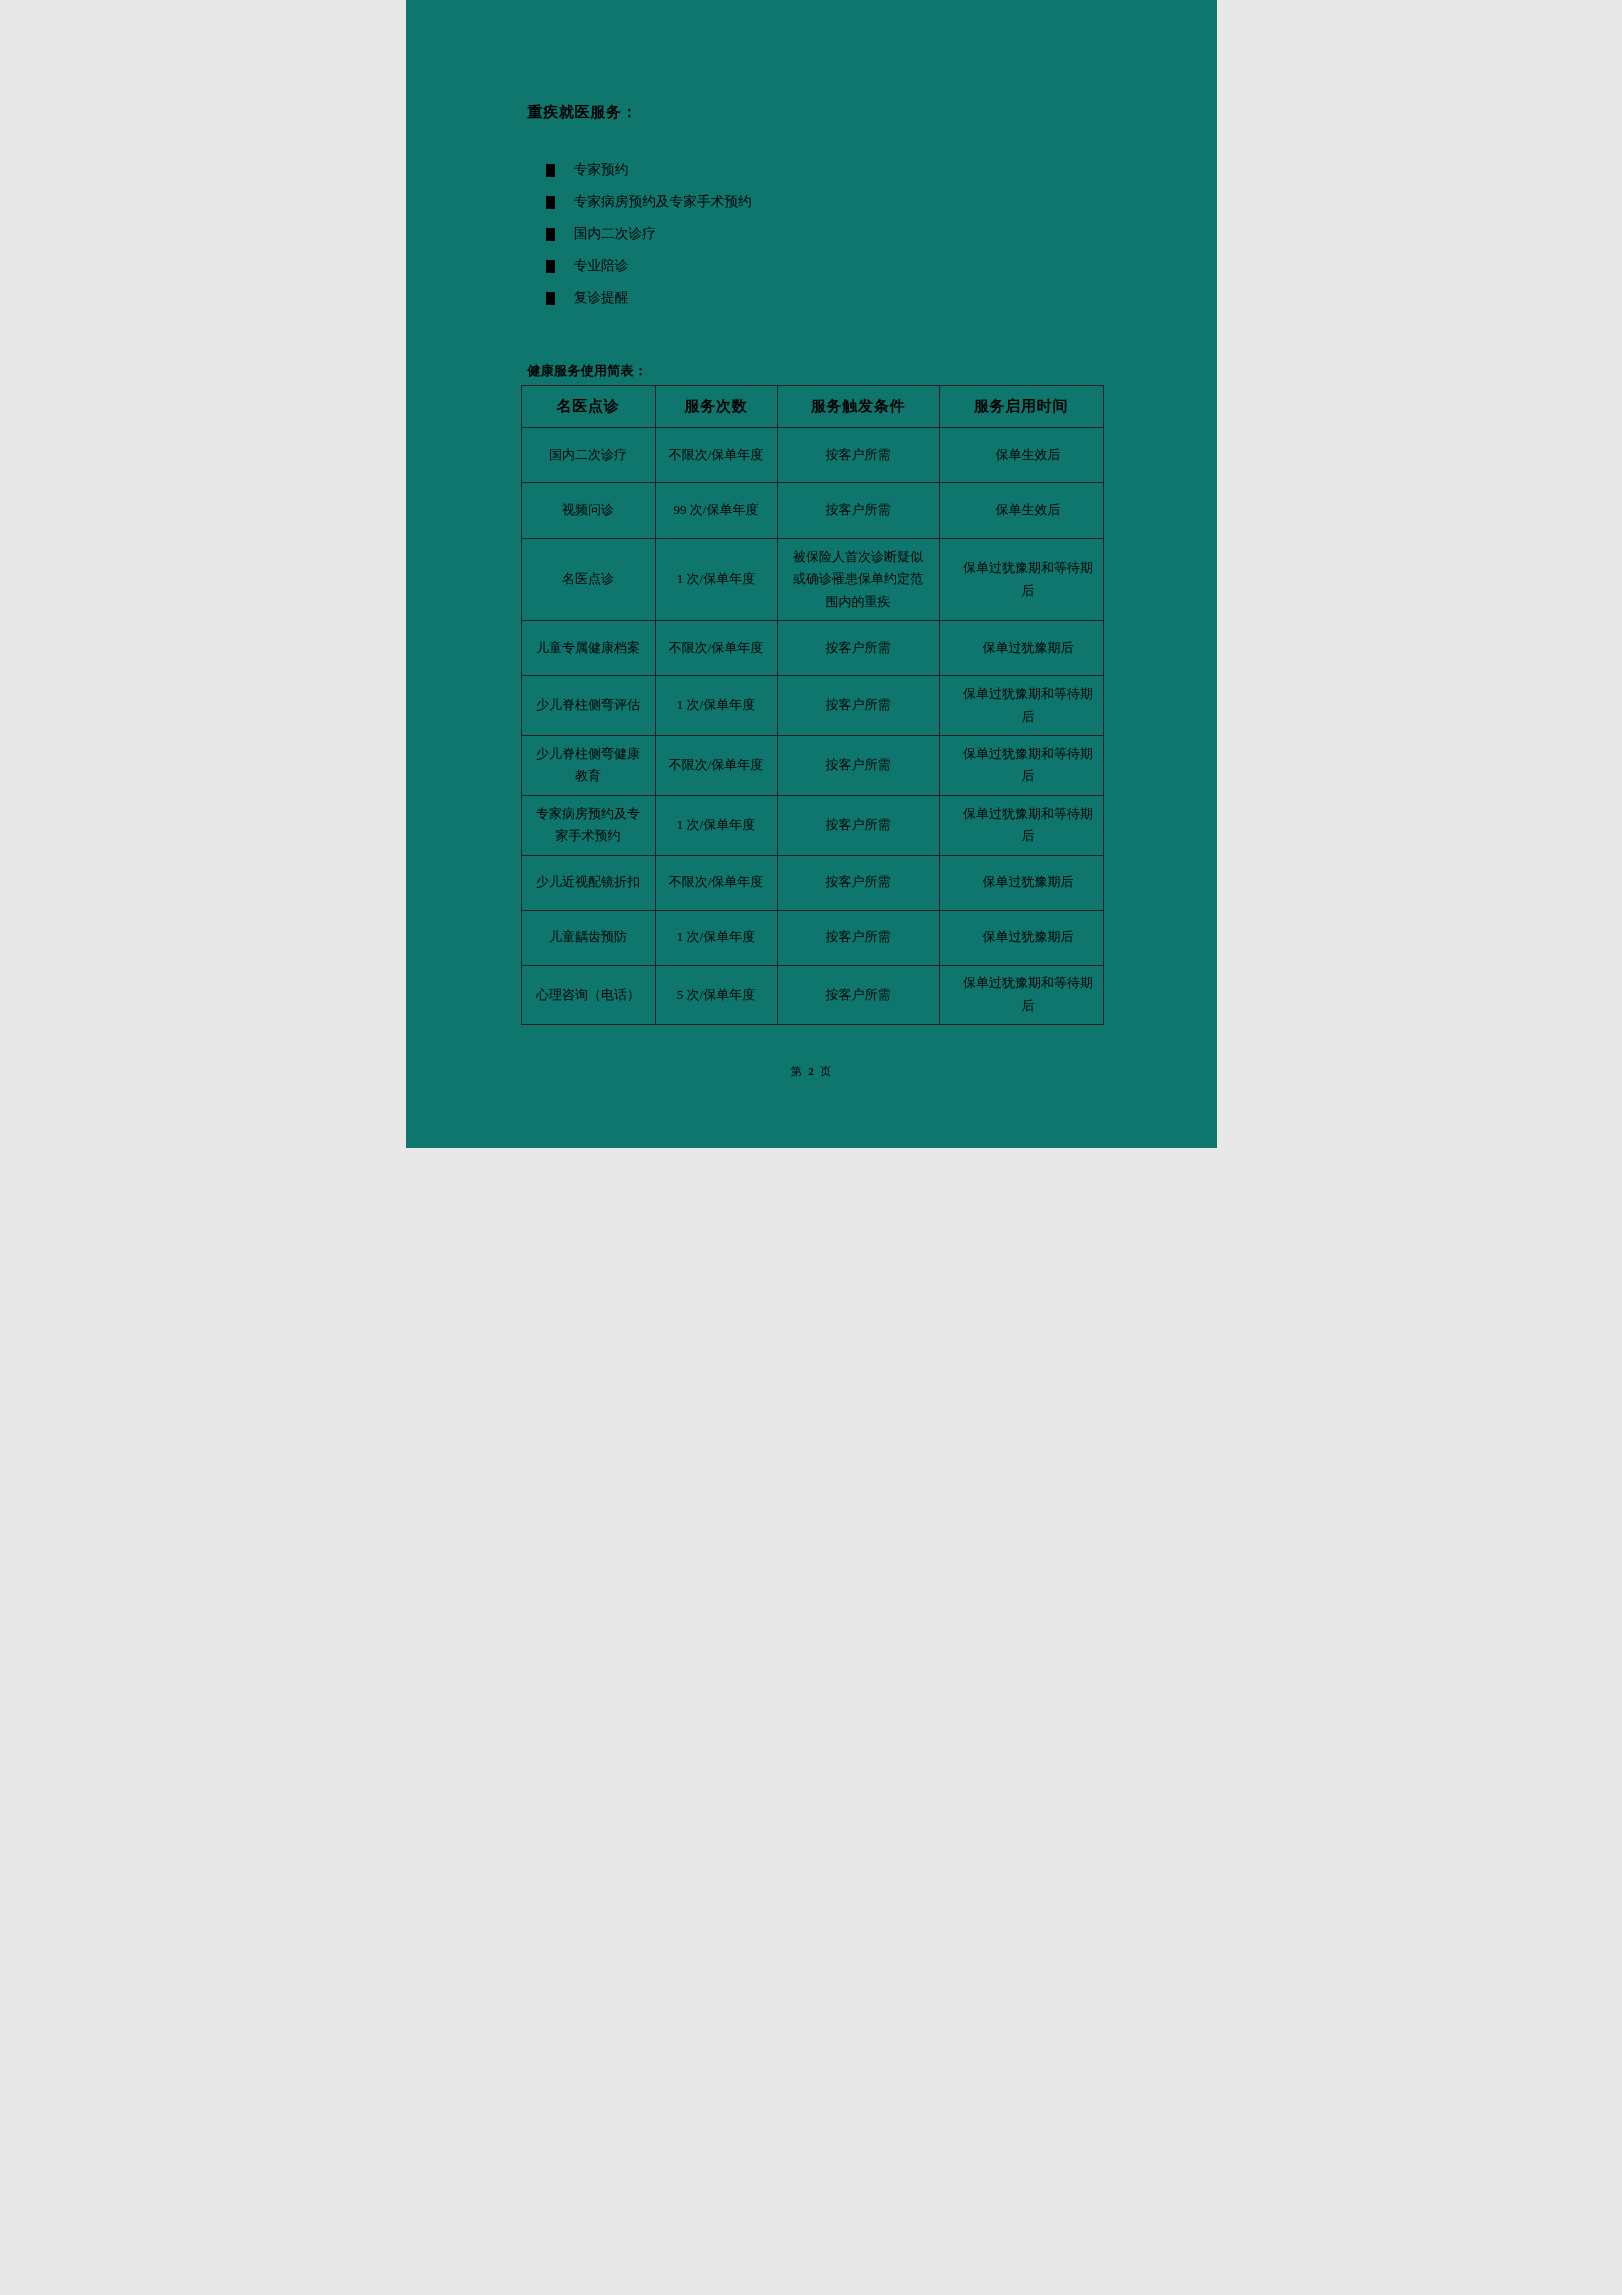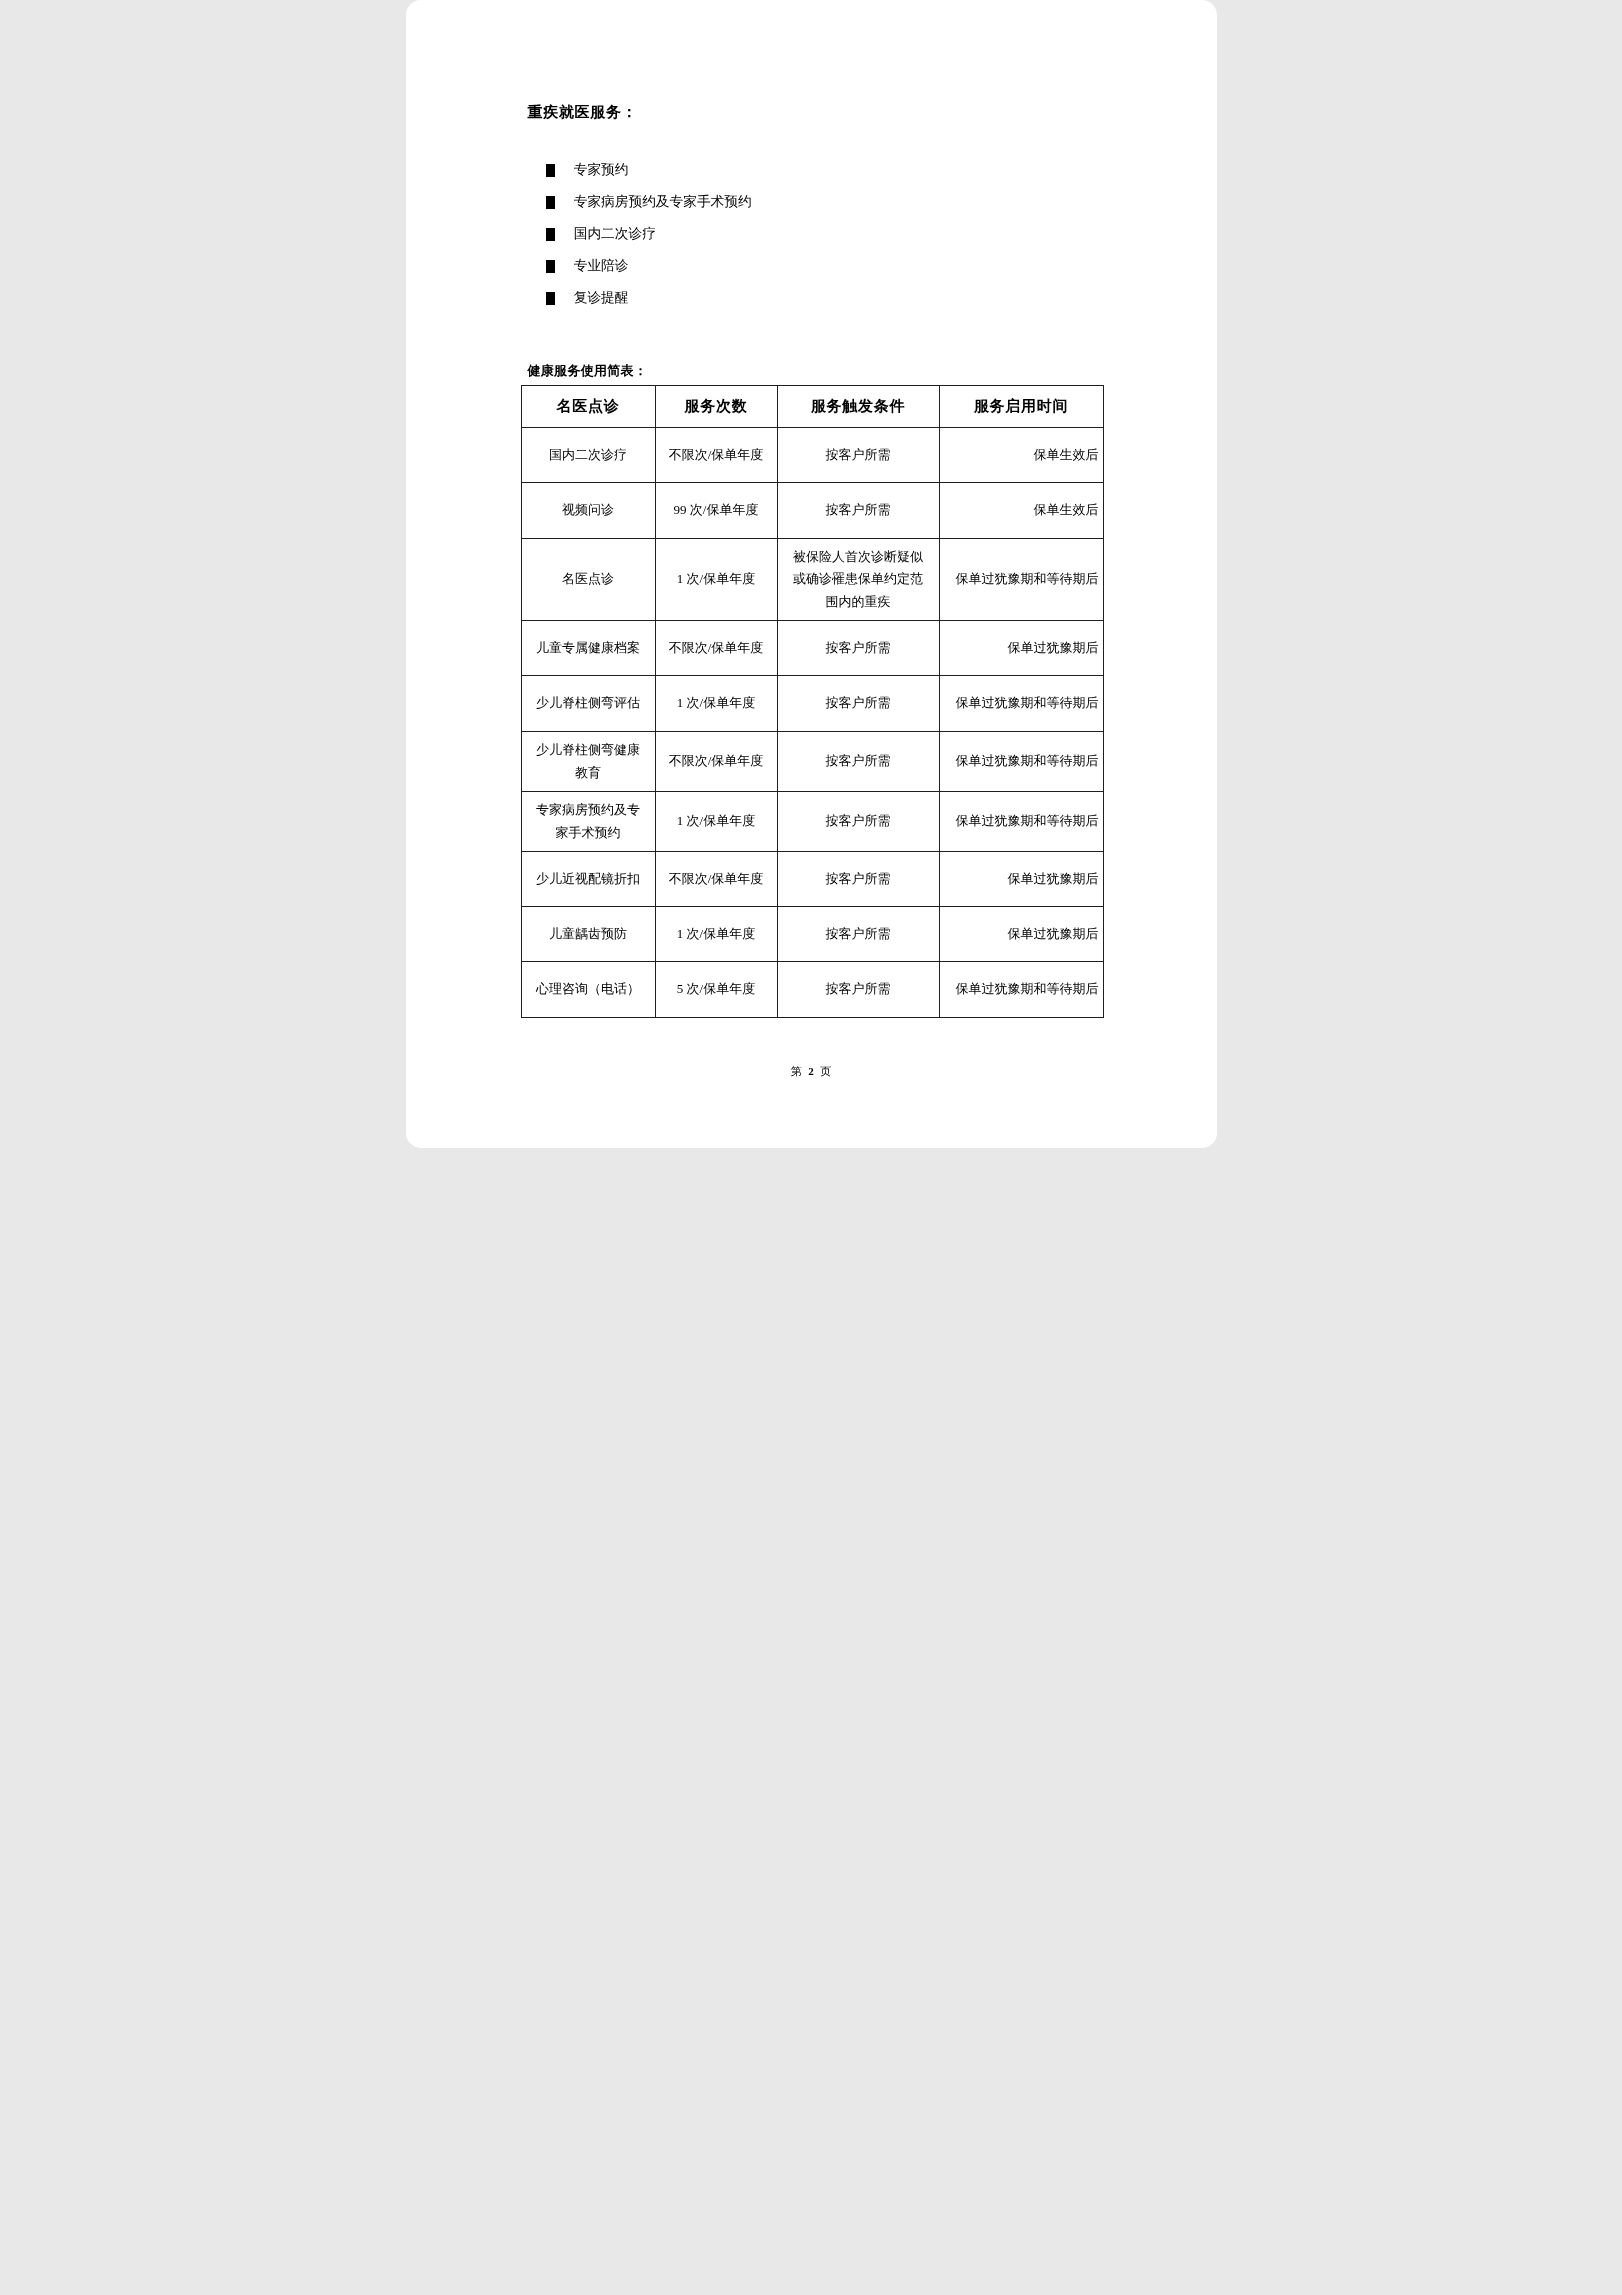--- a/index.html
+++ b/index.html
@@ -1,24 +1,23 @@
 <!DOCTYPE html>
 <html style="font-size:10.5px"><head>
 <meta charset="utf-8">
 <style>
   html,body{margin:0;padding:0;background:#e8e8e8;}
   .page{
     position:relative;
     width:811px;height:1148px;
     margin:0 auto;
-    background:#ffffff;
+    background:#0f766e;
     color:#000;
     font-family:"Liberation Serif","DejaVu Serif",serif;
     overflow:hidden;
-    border-radius:15px;
   }
   .h1{
     position:absolute;left:122px;top:103px;
     font-size:15px;font-weight:700;letter-spacing:0.7px;
   }
   .bullets{
     position:absolute;left:124px;top:145px;
     list-style:none;margin:16px;padding:0;
   }
   .bullets li{
@@ -54,21 +53,21 @@
   }
   table.svc thead tr{height:42px;}
   table.svc th{
     font-family:"Liberation Sans","DejaVu Sans",sans-serif;
     font-weight:700;font-size:15px;letter-spacing:0.7px;
   }
   table.svc td{
     font-size:13px;line-height:1.75;
   }
   table.svc td:nth-child(4){
-    text-align:right;padding-left:12px;padding-right:3.9px;
+    text-align:center;padding-left:18px;padding-right:3.9px;
   }
   table.svc tbody tr:nth-child(1){height:55px;}
   table.svc tbody tr:nth-child(2){height:56px;}
   table.svc tbody tr:nth-child(3){height:77px;}
   table.svc tbody tr:nth-child(4){height:55px;}
   table.svc tbody tr:nth-child(5){height:56px;}
   table.svc tbody tr:nth-child(6){height:60px;}
   table.svc tbody tr:nth-child(7){height:60px;}
   table.svc tbody tr:nth-child(8){height:55px;}
   table.svc tbody tr:nth-child(9){height:55px;}

